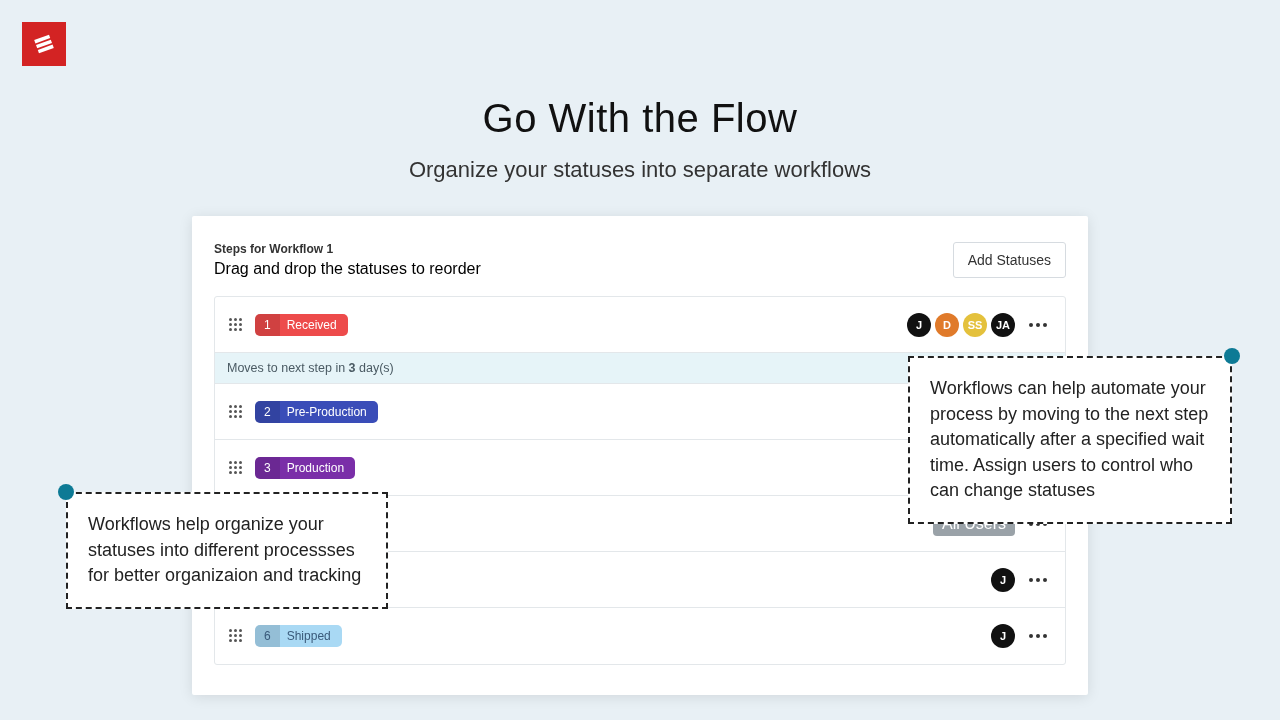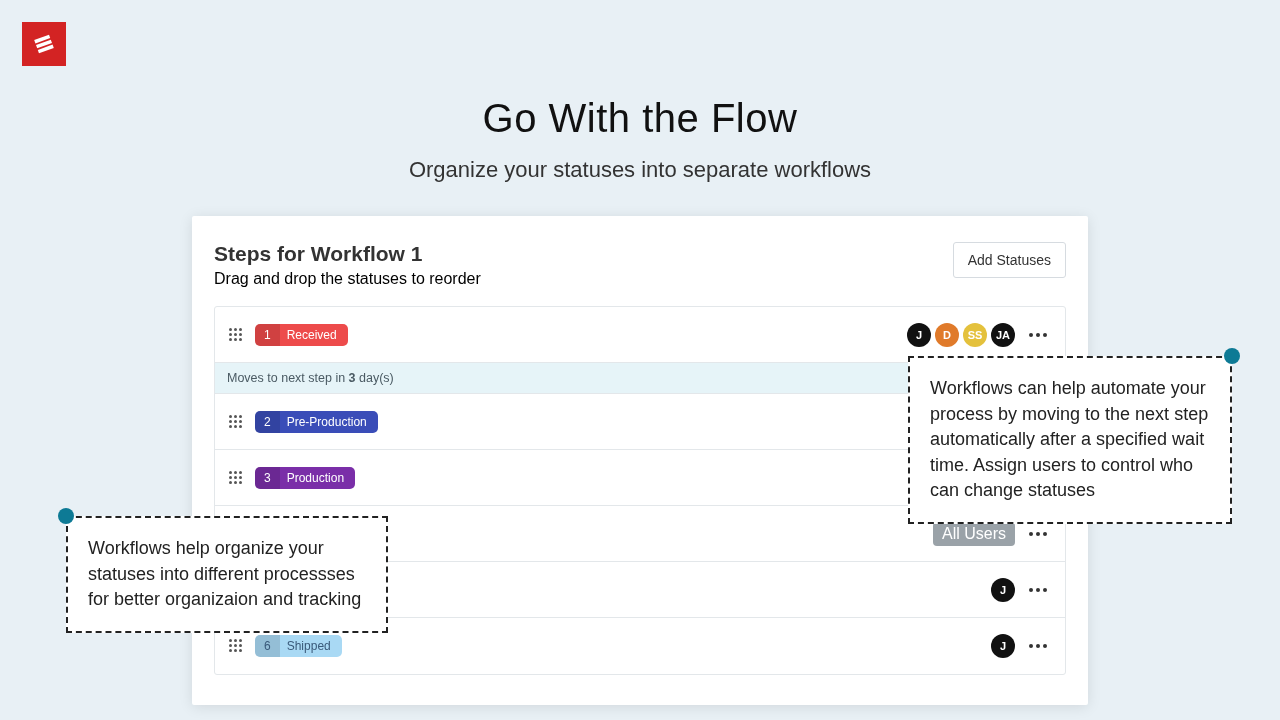--- a/index.html
+++ b/index.html
@@ -43,21 +43,21 @@
     border-radius: 2px;
     padding: 26px 22px 30px 22px;
   }
   .card-header {
     display: flex;
     justify-content: space-between;
     align-items: flex-start;
     margin-bottom: 18px;
   }
   .card-title {
-    font-size: 21px;
+    font-size: 12px;
     font-weight: 600;
     color: #333;
   }
   .card-sub {
     font-size: 16px;
     color: #000000;
     margin-top: 4px;
   }
   .add-btn {
     border: 1px solid #d6dbe0;
@@ -159,21 +159,21 @@
     color: #222;
     font-weight: 300;
   }
   .callout .dot {
     position: absolute;
     width: 16px; height: 16px;
     background: #0d7a95;
     border-radius: 50%;
   }
   .callout-left {
-    top: 516px; left: 66px; width: 322px;
+    top: 492px; left: 66px; width: 322px;
   }
   .callout-left .dot { top: -10px; left: -10px; }
   .callout-right {
     top: 356px; left: 908px; width: 324px;
   }
   .callout-right .dot { top: -10px; right: -10px; }
 </style>
 </head>
 <body>
 

